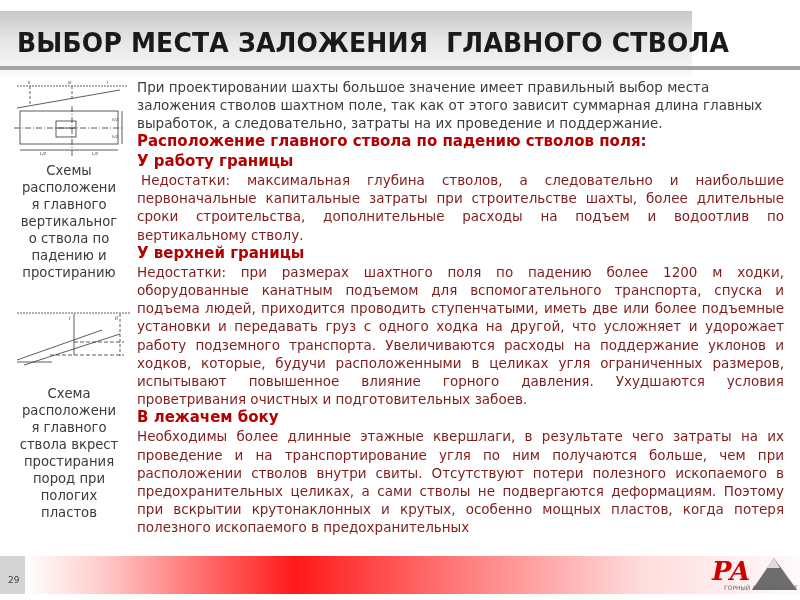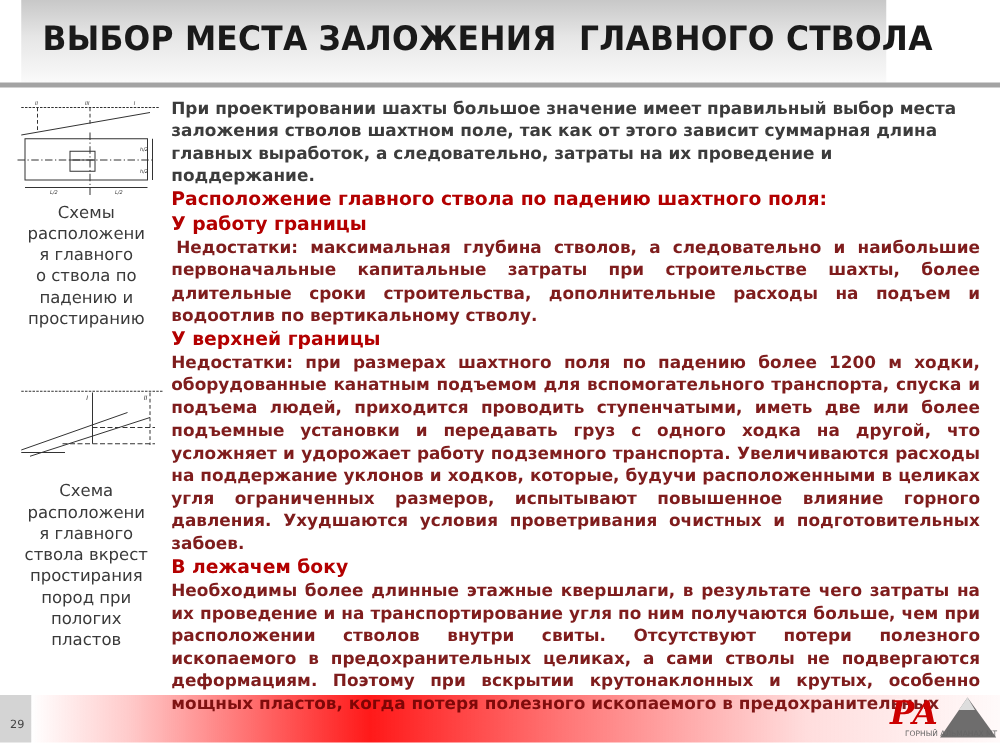--- a/index.html
+++ b/index.html
@@ -1,31 +1,31 @@
 <!DOCTYPE html>
 <html><head>
 <meta charset="utf-8">
 <style>
   html, body { margin:0; padding:0; }
   body { width:800px; height:600px; overflow:hidden; background:#ffffff; position:relative; font-family:"DejaVu Sans", sans-serif; }
-  .header { position:absolute; left:0; top:0; width:692px; height:66px;
-    background:linear-gradient(to bottom, #c8c8c8 0%, #e6e6e6 45%, #fafafa 100%);margin-left:17px; }
+  .header { position:absolute; left:0; top:11px; width:692px; height:66px;
+    background:linear-gradient(to bottom, #c8c8c8 0%, #e6e6e6 45%, #fafafa 100%); }
   .header-rule { position:absolute; left:0; top:66px; width:800px; height:4px; background:#a3a3a3; }
   .title { position:absolute; left:17px; top:16px; font-family:"DejaVu Sans", sans-serif; font-weight:bold;
     font-size:27px; color:#1a1a1a; letter-spacing:0.2px; white-space:pre; transform:scaleX(0.93); transform-origin:left center; }
   .fig { position:absolute; left:12px; width:120px; }
   .fig1 { top:78px; height:82px; }
   .fig2 { top:300px; height:74px; }
   .caption { position:absolute; left:4px; width:130px; text-align:center; 
     font-size:13.2px; line-height:17px; color:#3a3a3a; font-family:"DejaVu Sans", sans-serif; }
   .cap1 { top:162px; }
   .cap2 { top:385px; }
 
   .content { position:absolute; left:137px; top:78px; width:647px; font-size:13.5px; line-height:18.1px; color:#2a2a2a; }
-  .content p { margin:0; text-align:justify;font-weight:bold; }
+  .content p { margin:0; text-align:justify; }
   .intro { color:#3c3c3c; text-align:left !important; }
   .h-red { color:#b30000; font-weight:bold; font-size:15px; line-height:19.5px; margin:0; }
   .body-text { color:#7f1d1d; }
   .ind { text-indent:4px; }
 
   .footer-band { position:absolute; left:25px; top:556px; width:775px; height:38px;
     background:linear-gradient(to right, rgba(255,255,255,0.2) 0%, rgba(255,140,140,0.45) 10%, rgba(255,40,40,0.75) 25%, rgba(255,0,0,0.9) 35%, rgba(255,60,60,0.7) 55%, rgba(255,170,170,0.4) 80%, rgba(255,230,230,0.2) 100%);
     mix-blend-mode:multiply; }
   .page-num-box { position:absolute; left:0; top:556px; width:25px; height:38px; background:#d4d4d4; }
   .page-num { position:absolute; left:8px; top:575px; font-size:9px; color:#444; }
@@ -63,20 +63,21 @@
     <text x="80" y="77">L/2</text>
     <text x="100" y="43">h/2</text>
     <text x="100" y="60">h/2</text>
   </g>
 </svg>
 
 <div class="caption cap1">
   <div>Схемы</div>
   <div>расположени</div>
   <div>я главного</div>
+  <div>вертикальног</div>
   <div>о ствола по</div>
   <div>падению и</div>
   <div>простиранию</div>
 </div>
 
 <svg class="fig fig2" viewBox="0 0 120 74">
   <g stroke="#333" stroke-width="0.8" fill="none">
     <line x1="5" y1="13" x2="118" y2="13" stroke-dasharray="2,1"></line>
     <line x1="5" y1="60" x2="90" y2="30"></line>
     <line x1="12" y1="65" x2="108" y2="34"></line>
@@ -98,21 +99,21 @@
   <div>я главного</div>
   <div>ствола вкрест</div>
   <div>простирания</div>
   <div>пород при</div>
   <div>пологих</div>
   <div>пластов</div>
 </div>
 
 <div class="content">
   <p class="intro">При проектировании шахты большое значение имеет правильный выбор места заложения стволов шахтном поле, так как от этого зависит суммарная длина главных выработок, а следовательно, затраты на их проведение и поддержание.</p>
-  <p class="h-red">Расположение главного ствола по падению шахтного поля:</p>
+  <p class="h-red">Расположение главного ствола по падению стволов поля:</p>
   <p class="h-red">У работу границы</p>
   <p class="body-text ind"> Недостатки: максимальная глубина стволов, а следовательно и наибольшие первоначальные капитальные затраты при строительстве шахты, более длительные сроки строительства, дополнительные расходы на подъем и водоотлив по вертикальному стволу.</p>
   <p class="h-red">У верхней границы</p>
   <p class="body-text">Недостатки: при размерах шахтного поля по падению более 1200 м ходки, оборудованные канатным подъемом для вспомогательного транспорта, спуска и подъема людей, приходится проводить ступенчатыми, иметь две или более подъемные установки и передавать груз с одного ходка на другой, что усложняет и удорожает работу подземного транспорта. Увеличиваются расходы на поддержание уклонов и ходков, которые, будучи расположенными в целиках угля ограниченных размеров, испытывают повышенное влияние горного давления. Ухудшаются условия проветривания очистных и подготовительных забоев.</p>
   <p class="h-red">В лежачем боку</p>
   <p class="body-text">Необходимы более длинные этажные квершлаги, в результате чего затраты на их проведение и на транспортирование угля по ним получаются больше, чем при расположении стволов внутри свиты. Отсутствуют потери полезного ископаемого в предохранительных целиках, а сами стволы не подвергаются деформациям. Поэтому при вскрытии крутонаклонных и крутых, особенно мощных пластов, когда потеря полезного ископаемого в предохранительных</p>
 </div>
 
 <div class="page-num-box"></div>
 <div class="page-num">29</div>

